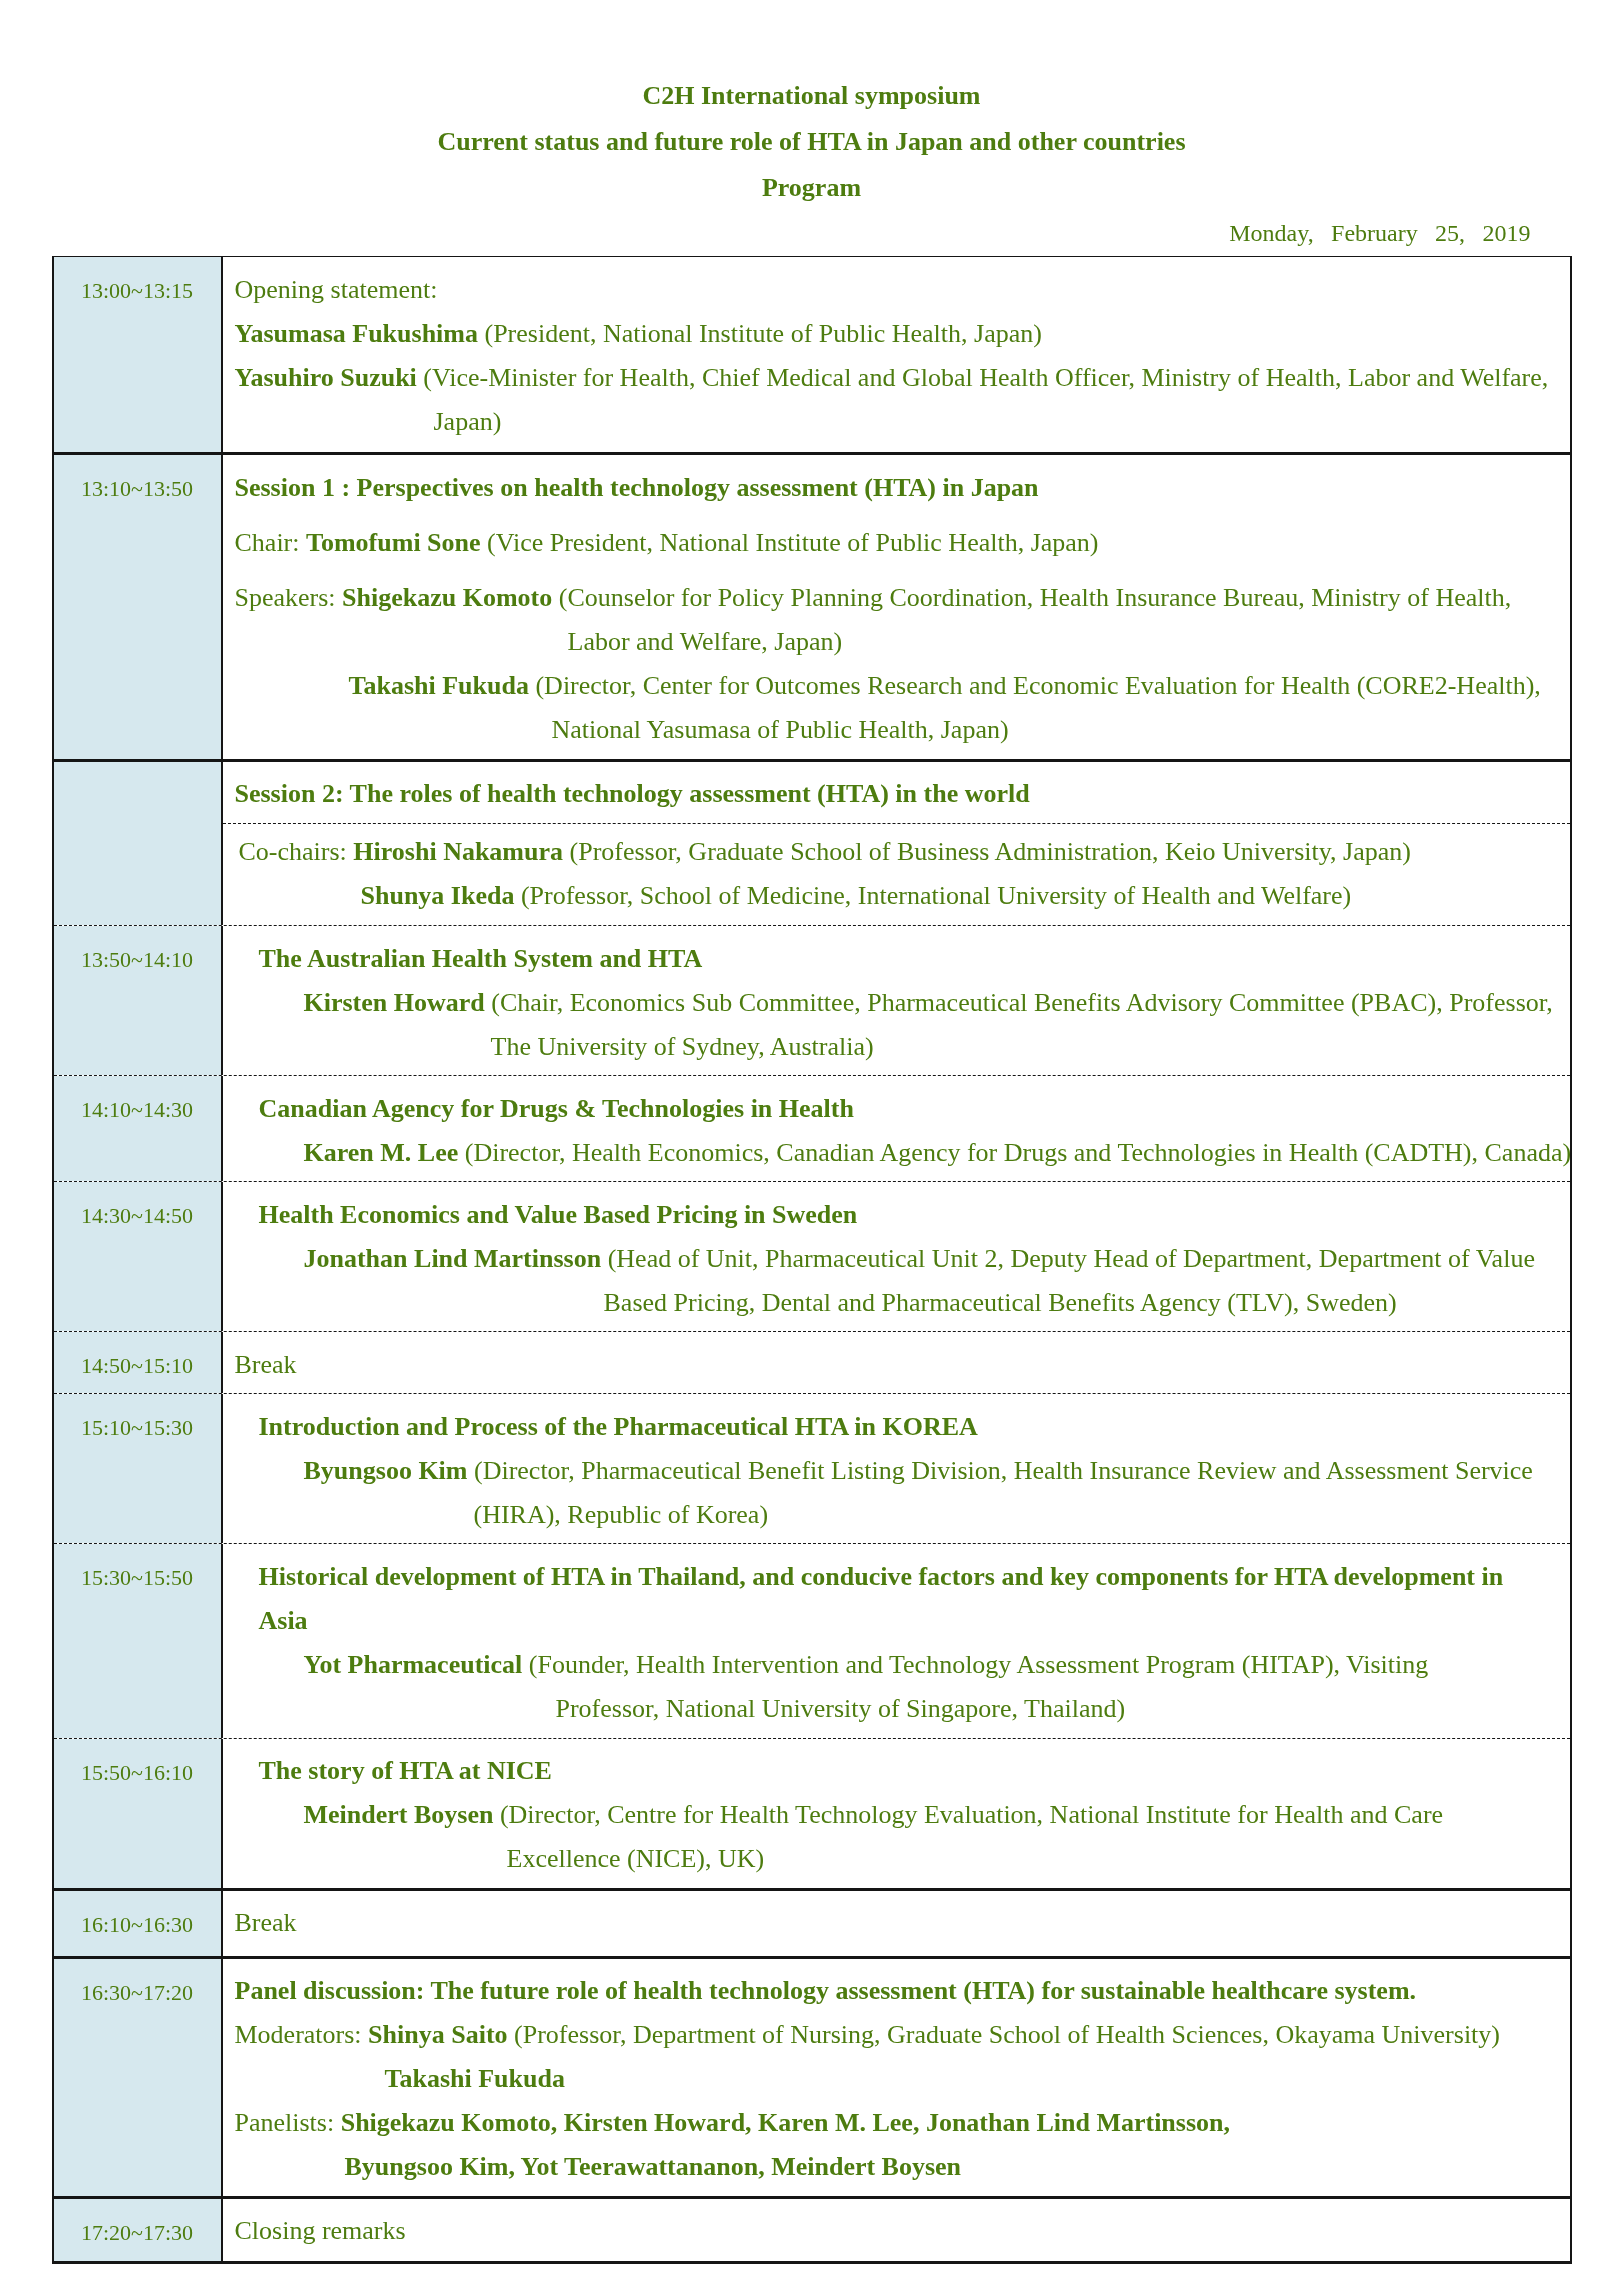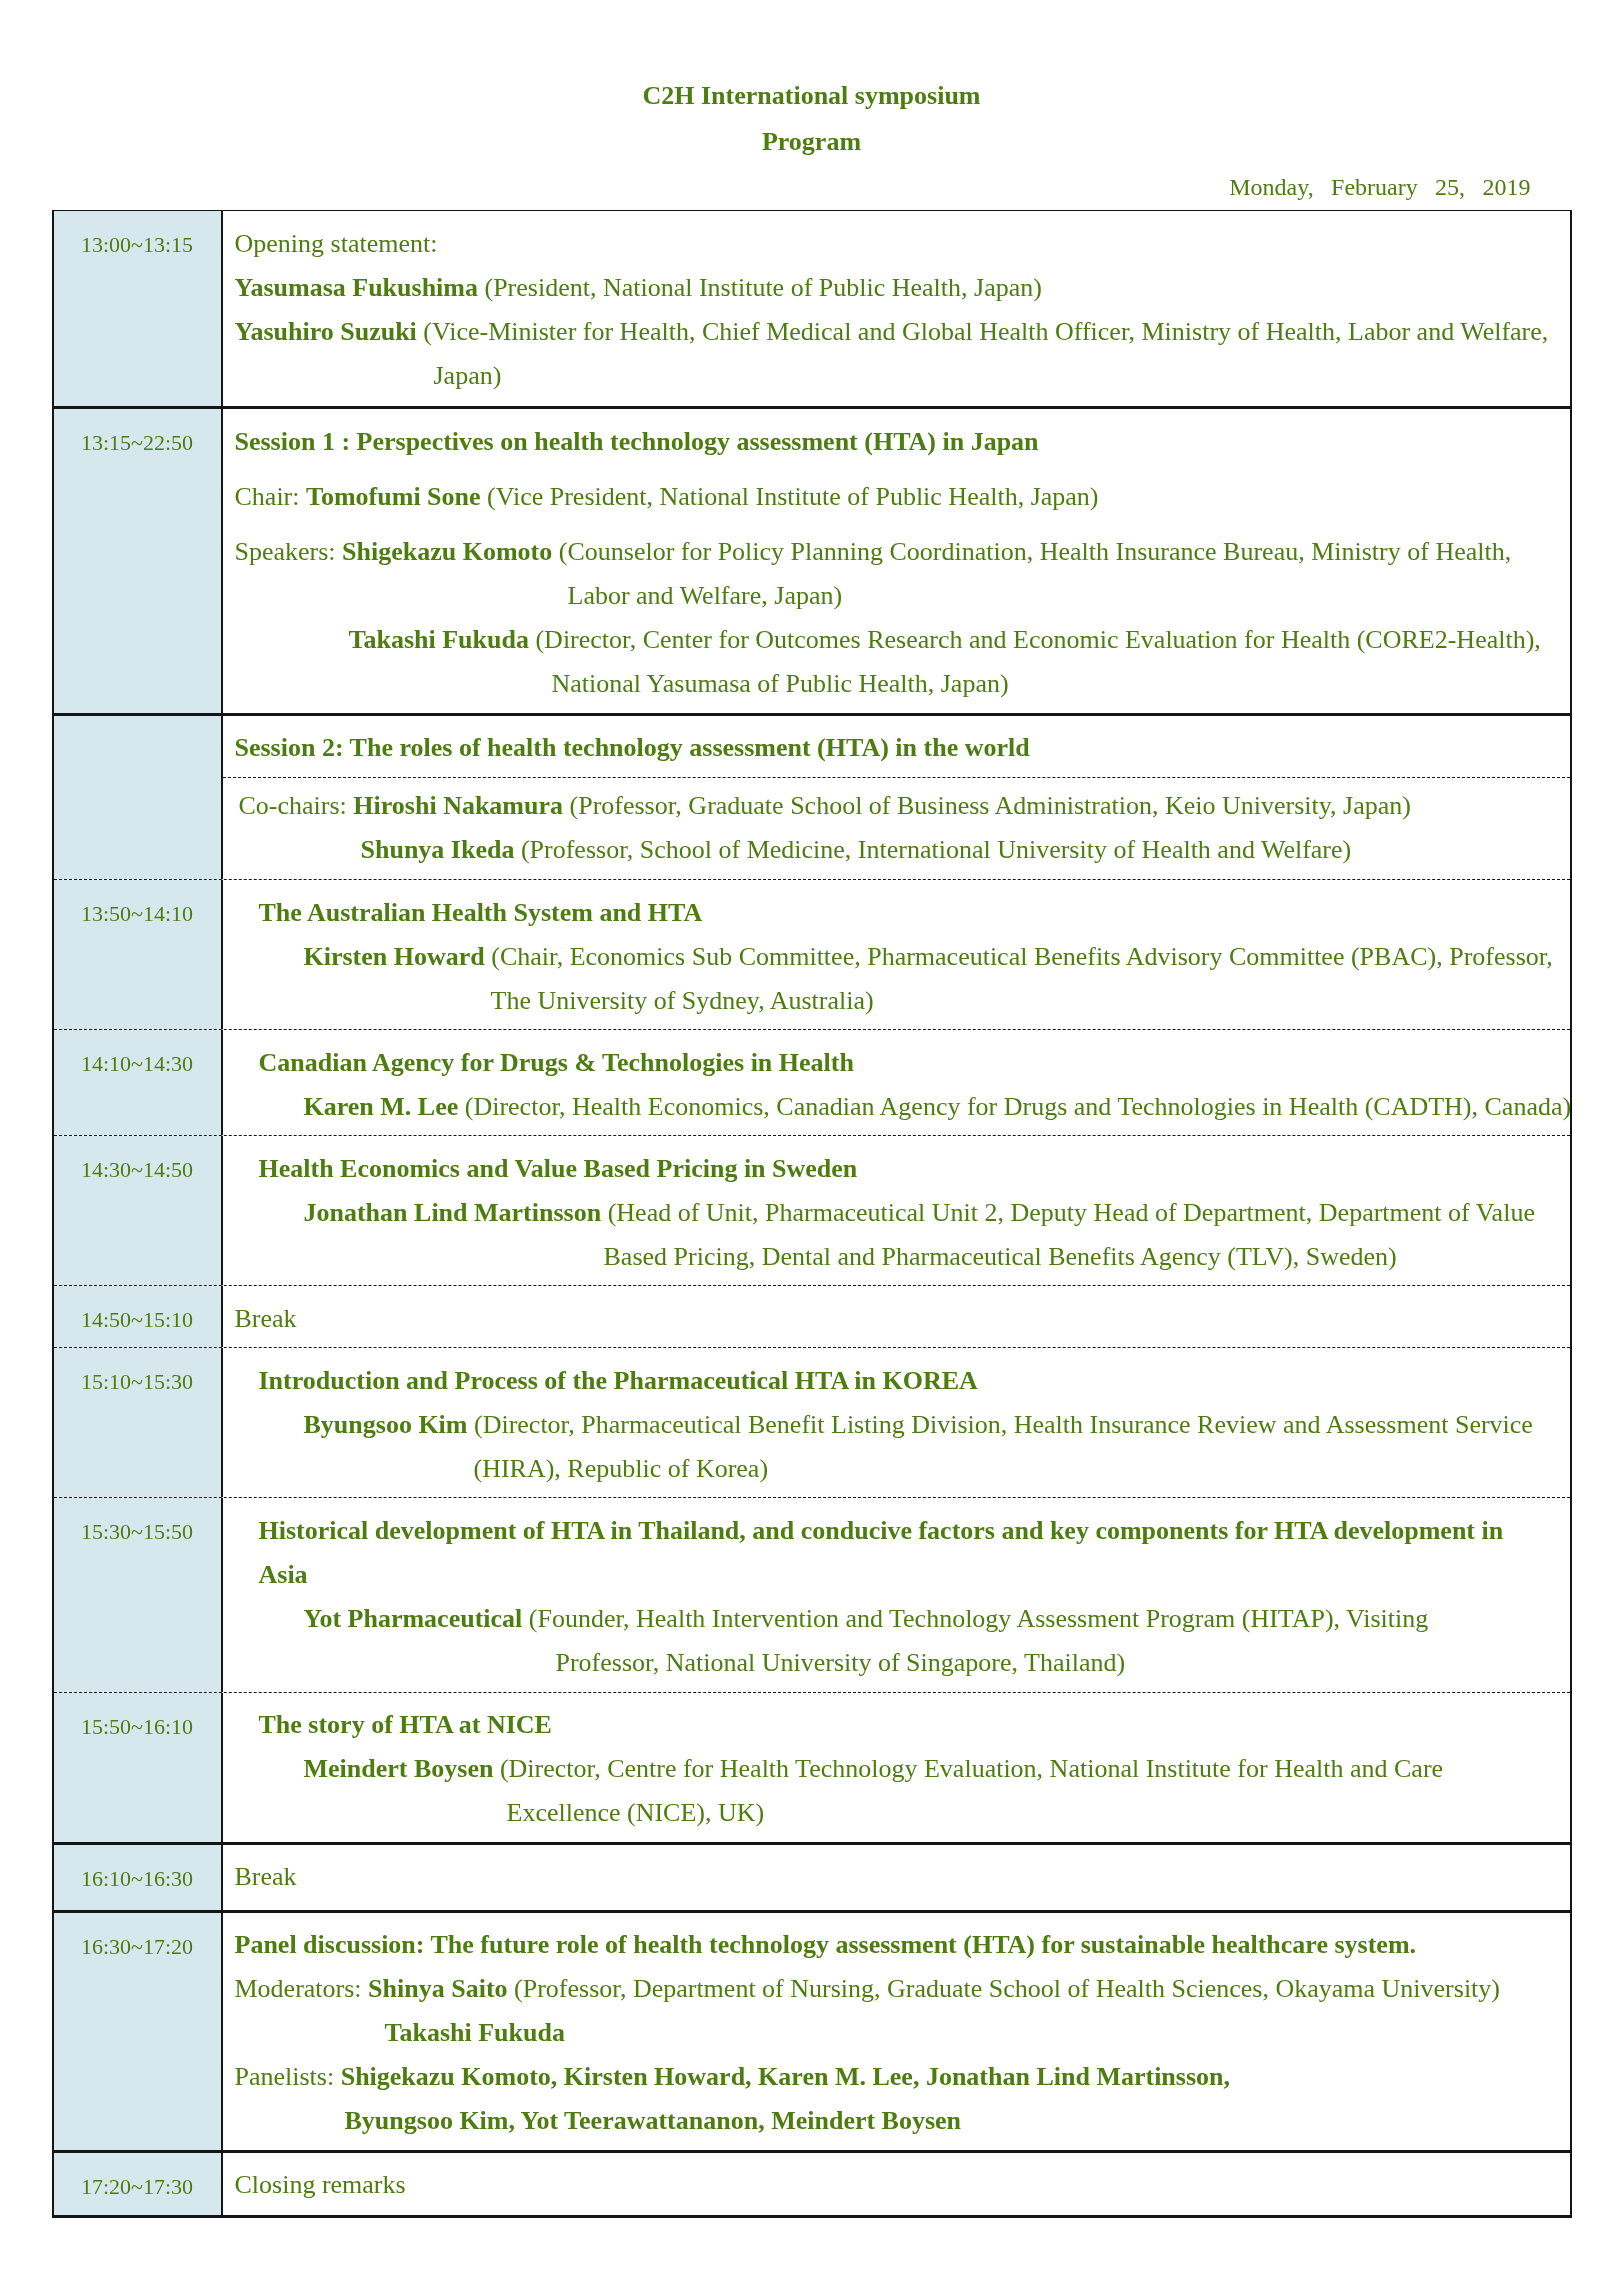--- a/index.html
+++ b/index.html
@@ -63,37 +63,38 @@
     margin:6.5px -8px 6.5px -12px;
     height:0;
   }
 </style>
 </head>
 <body>
 
 <div class="page">
   <div class="hdr">
     <div class="t">C2H International symposium</div>
+    <div class="t">Current status and future role of HTA in Japan and other countries</div>
     <div class="t">Program</div>
     <div class="date-wrap">
       <div class="date">Monday, February 25, 2019</div>
     </div>
   </div>
   <div class="table" id="schedule-table">
       <div class="row sep-solid" style="min-height: 195px;">
         <div class="time">13:00~13:15</div>
         <div class="content">
           <div class="line"><span class="n">Opening statement:</span></div>
           <div class="line"><span class="b">Yasumasa Fukushima</span><span class="n"> (President, National Institute of Public Health, Japan)</span></div>
           <div class="line"><span class="b">Yasuhiro Suzuki</span><span class="n"> (Vice-Minister for Health, Chief Medical and Global Health Officer, Ministry of Health, Labor and Welfare,</span></div>
           <div class="line" style="padding-left: 199px;"><span class="n">Japan)</span></div>
         </div>
       </div>
       <div class="row sep-solid" style="min-height: 286px;">
-        <div class="time">13:15~22:50</div>
+        <div class="time">13:10~13:50</div>
         <div class="content">
           <div class="line gap"><span class="b">Session 1 : Perspectives on health technology assessment (HTA) in Japan</span></div>
           <div class="line gap"><span class="n">Chair: </span><span class="b">Tomofumi Sone</span><span class="n"> (Vice President, National Institute of Public Health, Japan)</span></div>
           <div class="line"><span class="n">Speakers: </span><span class="b">Shigekazu Komoto</span><span class="n"> (Counselor for Policy Planning Coordination, Health Insurance Bureau, Ministry of Health,</span></div>
           <div class="line" style="padding-left: 333px;"><span class="n">Labor and Welfare, Japan)</span></div>
           <div class="line" style="padding-left: 114px;"><span class="b">Takashi Fukuda</span><span class="n"> (Director, Center for Outcomes Research and Economic Evaluation for Health (CORE2-Health),</span></div>
           <div class="line" style="padding-left: 317px;"><span class="n">National Yasumasa of Public Health, Japan)</span></div>
         </div>
       </div>
       <div class="row sep-dashed" style="min-height: 151px;">

